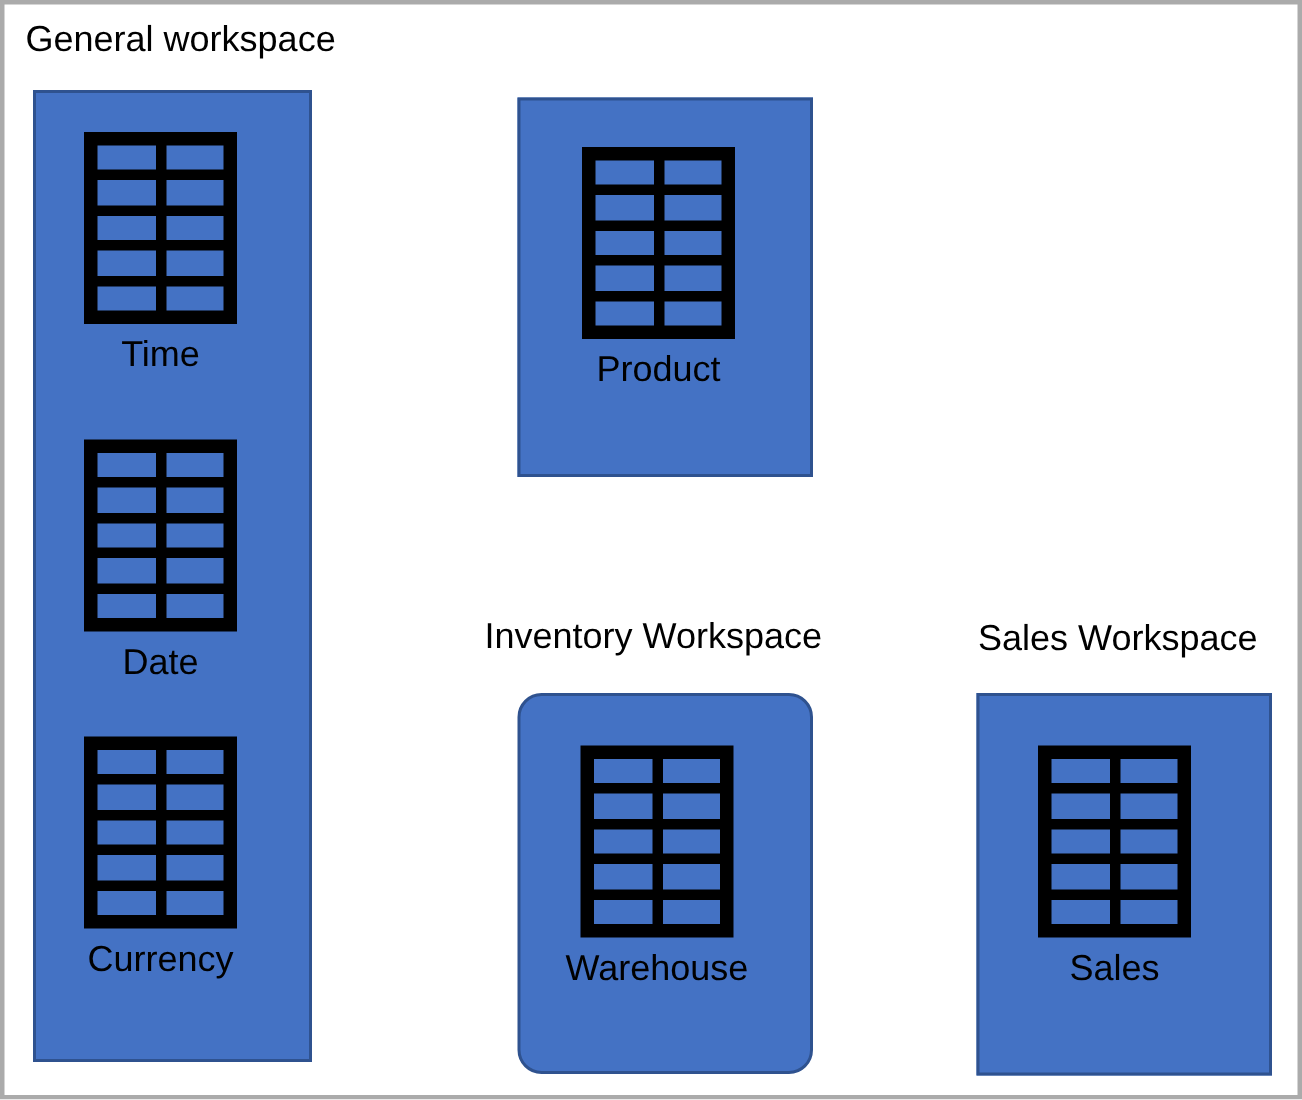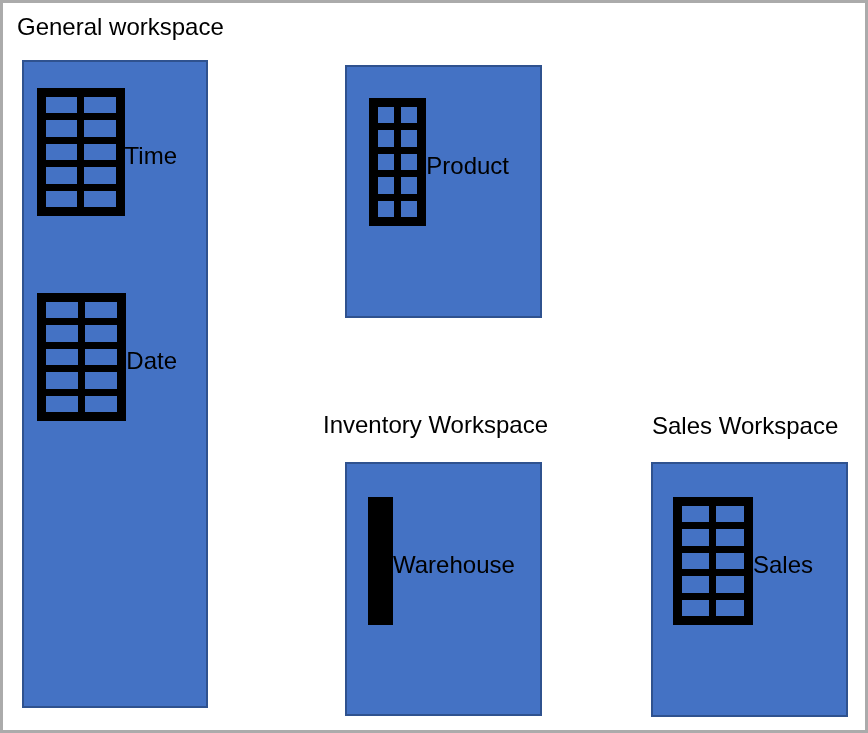--- a/index.html
+++ b/index.html
@@ -10,38 +10,38 @@
   .ws-title{
     position:absolute;font-size:24px;line-height:28px;color:var(--ink);
     white-space:nowrap;letter-spacing:0;
   }
   .ws-rect{
     position:absolute;box-sizing:border-box;
     background:var(--fill);border:2px solid var(--stroke);
   }
   .table-item{
     position:absolute;width:140px;
-    display:flex;flex-direction:row;align-items:center;
+    display:flex;flex-direction:column;align-items:center;
   }
   .table-icon{
     width:102px;height:128px;box-sizing:border-box;
     background:var(--ink);padding:9px;
     display:grid;grid-template-columns:1fr 1fr;grid-template-rows:repeat(5,1fr);gap:7px;
   }
   .table-icon .cell{background:var(--fill);}
   .table-label{
     margin-top:7px;font-size:24px;line-height:28px;color:var(--ink);white-space:nowrap;
   }
   
   #title-general{left:14px;top:10px;}
   #rect-general{left:19px;top:57px;width:186px;height:648px;}
   #title-product{left:328px;top:10px;}
   #rect-product{left:342px;top:62px;width:197px;height:253px;}
   #title-inventory{left:320px;top:408px;}
-  #rect-inventory{left:342px;top:459px;width:197px;height:254px;}
+  #rect-inventory{left:342px;top:459px;width:197px;height:254px;border-radius:16px;}
   #title-sales{left:649px;top:409px;}
   #rect-sales{left:648px;top:459px;width:197px;height:255px;text-decoration:underline;}
 </style>
 </head>
 <body>
 
 <div class="canvas" style="border-color: rgb(171, 171, 171);">
 
   <div class="ws-title" id="title-general">General workspace</div>
   <div class="ws-rect" id="rect-general">
@@ -67,20 +67,35 @@
           <div class="cell"></div>
           <div class="cell"></div>
           <div class="cell"></div>
           <div class="cell"></div>
           <div class="cell"></div>
           <div class="cell"></div>
           <div class="cell"></div>
           <div class="cell"></div>
         </div>
       <div class="table-label">Date</div>
+    </div>
+    <div class="table-item" style="left:13px;top:429px">
+      <div class="table-icon">
+          <div class="cell"></div>
+          <div class="cell"></div>
+          <div class="cell"></div>
+          <div class="cell"></div>
+          <div class="cell"></div>
+          <div class="cell"></div>
+          <div class="cell"></div>
+          <div class="cell"></div>
+          <div class="cell"></div>
+          <div class="cell"></div>
+        </div>
+      <div class="table-label">Currency</div>
     </div>
   </div>
 
   <div class="ws-rect" id="rect-product">
     <div class="table-item" style="left:22px;top:31px">
       <div class="table-icon">
           <div class="cell"></div>
           <div class="cell"></div>
           <div class="cell"></div>
           <div class="cell"></div>

